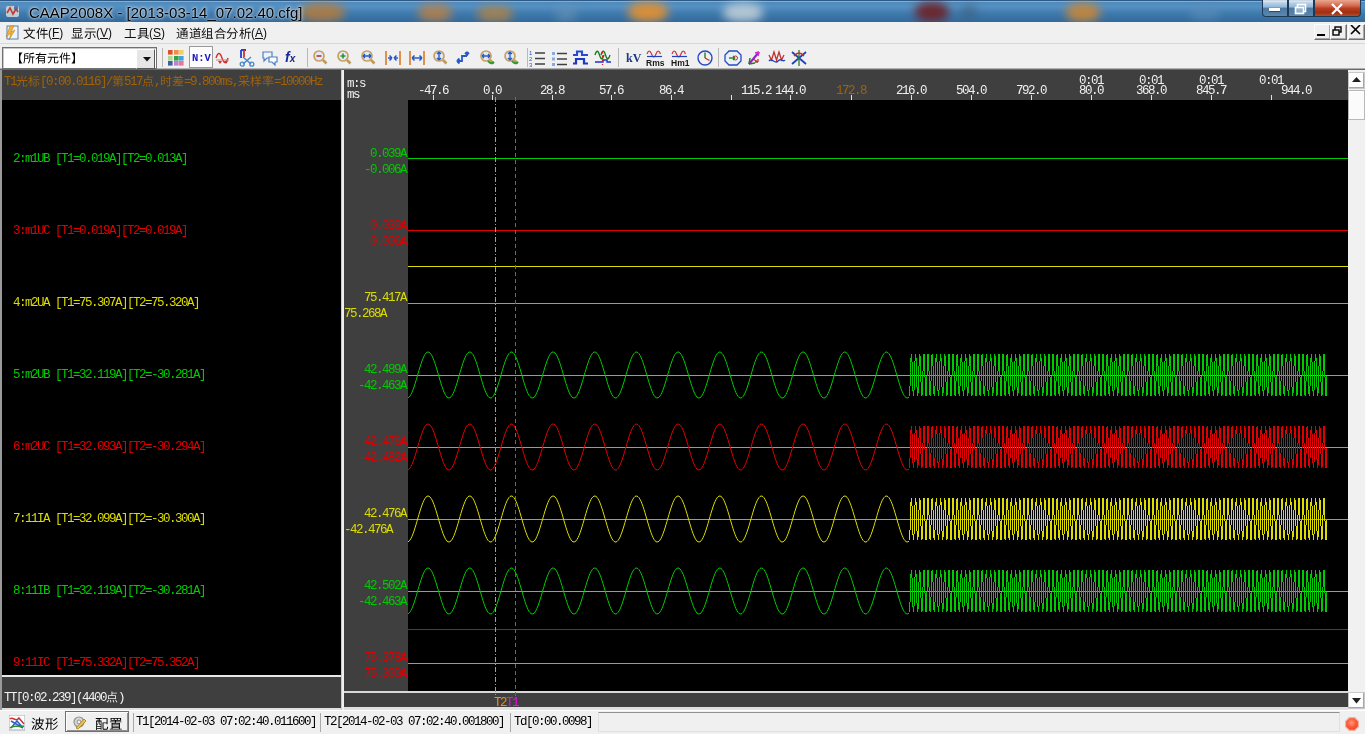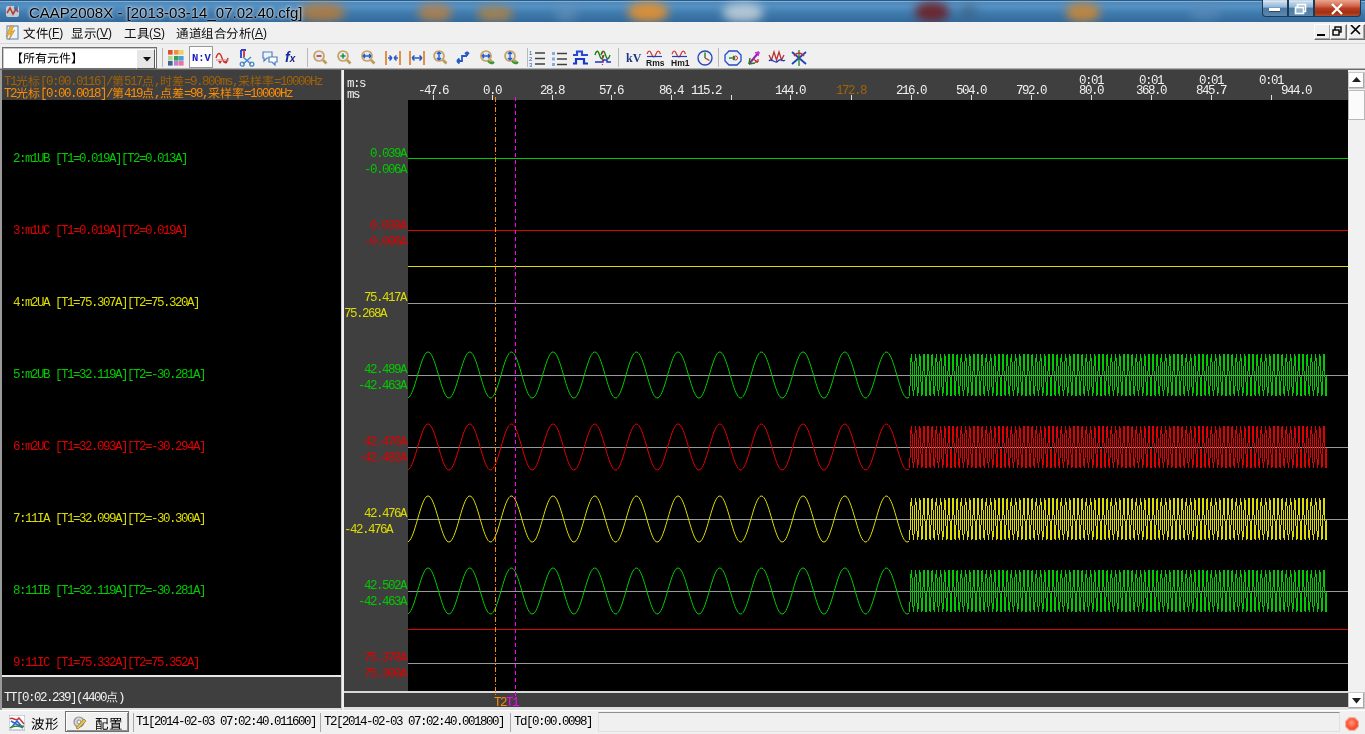--- a/index.html
+++ b/index.html
@@ -294,39 +294,20 @@
         <use href="#u65f6"></use>
       </svg><svg viewBox="0 0 1000 1000" style="width:12px;height:12px;vertical-align:-2px;fill:currentColor;display:inline-block">
         <use href="#u5dee"></use>
       </svg>=9.800ms,<svg viewBox="0 0 1000 1000" style="width:12px;height:12px;vertical-align:-2px;fill:currentColor;display:inline-block">
         <use href="#u91c7"></use>
       </svg><svg viewBox="0 0 1000 1000" style="width:12px;height:12px;vertical-align:-2px;fill:currentColor;display:inline-block">
         <use href="#u6837"></use>
       </svg><svg viewBox="0 0 1000 1000" style="width:12px;height:12px;vertical-align:-2px;fill:currentColor;display:inline-block">
         <use href="#u7387"></use>
       </svg>=10000Hz</div>
-<div class="a mono" style="left:4px;top:87px;color:#ff8c00">T2<svg viewBox="0 0 1000 1000" style="width:12px;height:12px;vertical-align:-2px;fill:currentColor;display:inline-block">
-        <use href="#u5149"></use>
-      </svg><svg viewBox="0 0 1000 1000" style="width:12px;height:12px;vertical-align:-2px;fill:currentColor;display:inline-block">
-        <use href="#u6807"></use>
-      </svg>[0:00.0018]/<svg viewBox="0 0 1000 1000" style="width:12px;height:12px;vertical-align:-2px;fill:currentColor;display:inline-block">
-        <use href="#u7b2c"></use>
-      </svg>419<svg viewBox="0 0 1000 1000" style="width:12px;height:12px;vertical-align:-2px;fill:currentColor;display:inline-block">
-        <use href="#u70b9"></use>
-      </svg>,<svg viewBox="0 0 1000 1000" style="width:12px;height:12px;vertical-align:-2px;fill:currentColor;display:inline-block">
-        <use href="#u70b9"></use>
-      </svg><svg viewBox="0 0 1000 1000" style="width:12px;height:12px;vertical-align:-2px;fill:currentColor;display:inline-block">
-        <use href="#u5dee"></use>
-      </svg>=98,<svg viewBox="0 0 1000 1000" style="width:12px;height:12px;vertical-align:-2px;fill:currentColor;display:inline-block">
-        <use href="#u91c7"></use>
-      </svg><svg viewBox="0 0 1000 1000" style="width:12px;height:12px;vertical-align:-2px;fill:currentColor;display:inline-block">
-        <use href="#u6837"></use>
-      </svg><svg viewBox="0 0 1000 1000" style="width:12px;height:12px;vertical-align:-2px;fill:currentColor;display:inline-block">
-        <use href="#u7387"></use>
-      </svg>=10000Hz</div>
 <div class="a" style="left:2px;top:100px;width:339px;height:575px;background:#000"></div>
 <div class="a mono" style="left:13px;top:152px;color:#00ca00">2:m1UB [T1=0.019A][T2=0.013A]</div>
 <div class="a mono" style="left:13px;top:224px;color:#e00000">3:m1UC [T1=0.019A][T2=0.019A]</div>
 <div class="a mono" style="left:13px;top:296px;color:#dcdc00">4:m2UA [T1=75.307A][T2=75.320A]</div>
 <div class="a mono" style="left:13px;top:368px;color:#00ca00">5:m2UB [T1=32.119A][T2=-30.281A]</div>
 <div class="a mono" style="left:13px;top:440px;color:#e00000">6:m2UC [T1=32.093A][T2=-30.294A]</div>
 <div class="a mono" style="left:13px;top:512px;color:#dcdc00">7:11IA [T1=32.099A][T2=-30.300A]</div>
 <div class="a mono" style="left:13px;top:584px;color:#00ca00">8:11IB [T1=32.119A][T2=-30.281A]</div>
 <div class="a mono" style="left:13px;top:656px;color:#e00000">9:11IC [T1=75.332A][T2=75.352A]</div>
 <div class="a" style="left:2px;top:675px;width:339px;height:2px;background:#e8e8e8"></div>
@@ -342,21 +323,21 @@
 <div class="a mono" style="left:433px;top:84px;width:80px;margin-left:-40px;text-align:center;color:#f0f0f0">-47.6</div>
 <div class="a" style="left:433px;top:95px;width:1px;height:5px;background:#e0e0e0"></div>
 <div class="a mono" style="left:492px;top:84px;width:80px;margin-left:-40px;text-align:center;color:#f0f0f0">0.0</div>
 <div class="a" style="left:492px;top:95px;width:1px;height:5px;background:#e0e0e0"></div>
 <div class="a mono" style="left:552px;top:84px;width:80px;margin-left:-40px;text-align:center;color:#f0f0f0">28.8</div>
 <div class="a" style="left:552px;top:95px;width:1px;height:5px;background:#e0e0e0"></div>
 <div class="a mono" style="left:611px;top:84px;width:80px;margin-left:-40px;text-align:center;color:#f0f0f0">57.6</div>
 <div class="a" style="left:611px;top:95px;width:1px;height:5px;background:#e0e0e0"></div>
 <div class="a mono" style="left:671px;top:84px;width:80px;margin-left:-40px;text-align:center;color:#f0f0f0">86.4</div>
 <div class="a" style="left:671px;top:95px;width:1px;height:5px;background:#e0e0e0"></div>
-<div class="a mono" style="left:731px;top:84px;width:80px;margin-left:-40px;text-align:left;color:#f0f0f0">115.2</div>
+<div class="a mono" style="left:731px;top:84px;width:80px;margin-left:-40px;text-align:right;color:#f0f0f0">115.2</div>
 <div class="a" style="left:731px;top:95px;width:1px;height:5px;background:#e0e0e0"></div>
 <div class="a mono" style="left:790px;top:84px;width:80px;margin-left:-40px;text-align:center;color:#f0f0f0">144.0</div>
 <div class="a" style="left:790px;top:95px;width:1px;height:5px;background:#e0e0e0"></div>
 <div class="a mono" style="left:851px;top:84px;width:80px;margin-left:-40px;text-align:center;color:#a16207">172.8</div>
 <div class="a" style="left:851px;top:95px;width:1px;height:5px;background:#e0e0e0"></div>
 <div class="a mono" style="left:911px;top:84px;width:80px;margin-left:-40px;text-align:center;color:#f0f0f0">216.0</div>
 <div class="a" style="left:911px;top:95px;width:1px;height:5px;background:#e0e0e0"></div>
 <div class="a mono" style="left:971px;top:84px;width:80px;margin-left:-40px;text-align:center;color:#f0f0f0">504.0</div>
 <div class="a" style="left:971px;top:95px;width:1px;height:5px;background:#e0e0e0"></div>
 <div class="a mono" style="left:1031px;top:84px;width:80px;margin-left:-40px;text-align:center;color:#f0f0f0">792.0</div>

